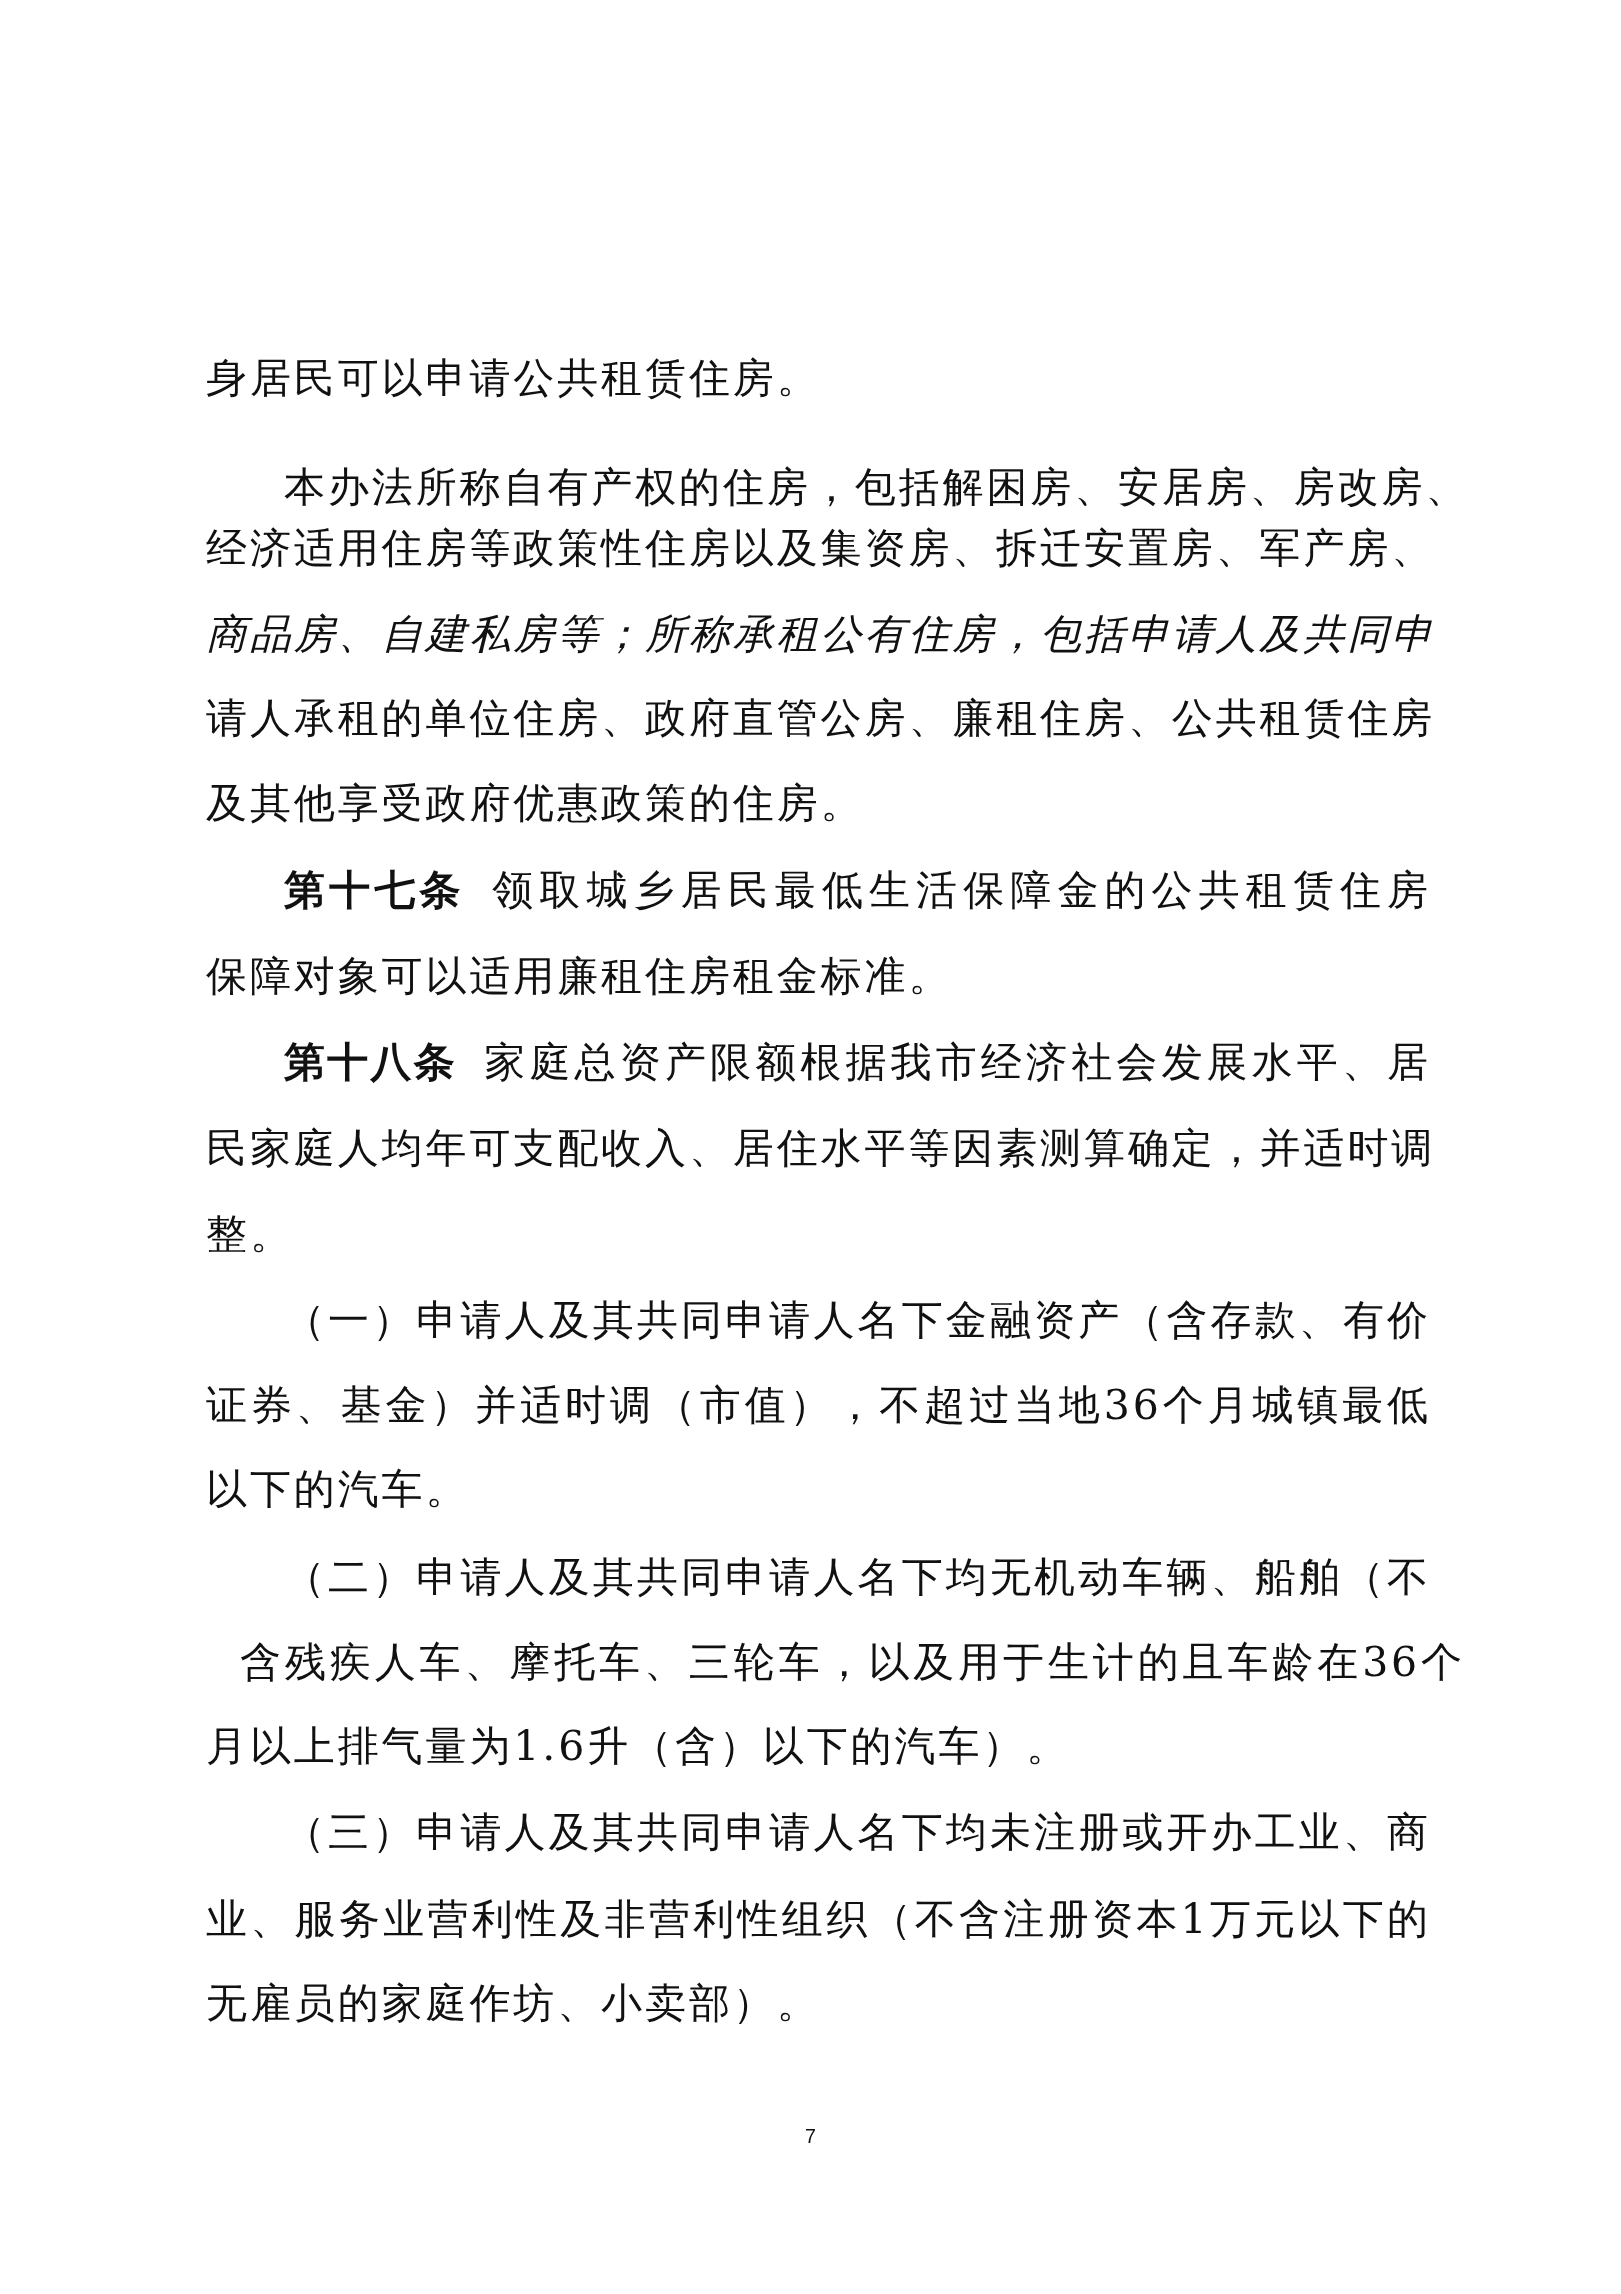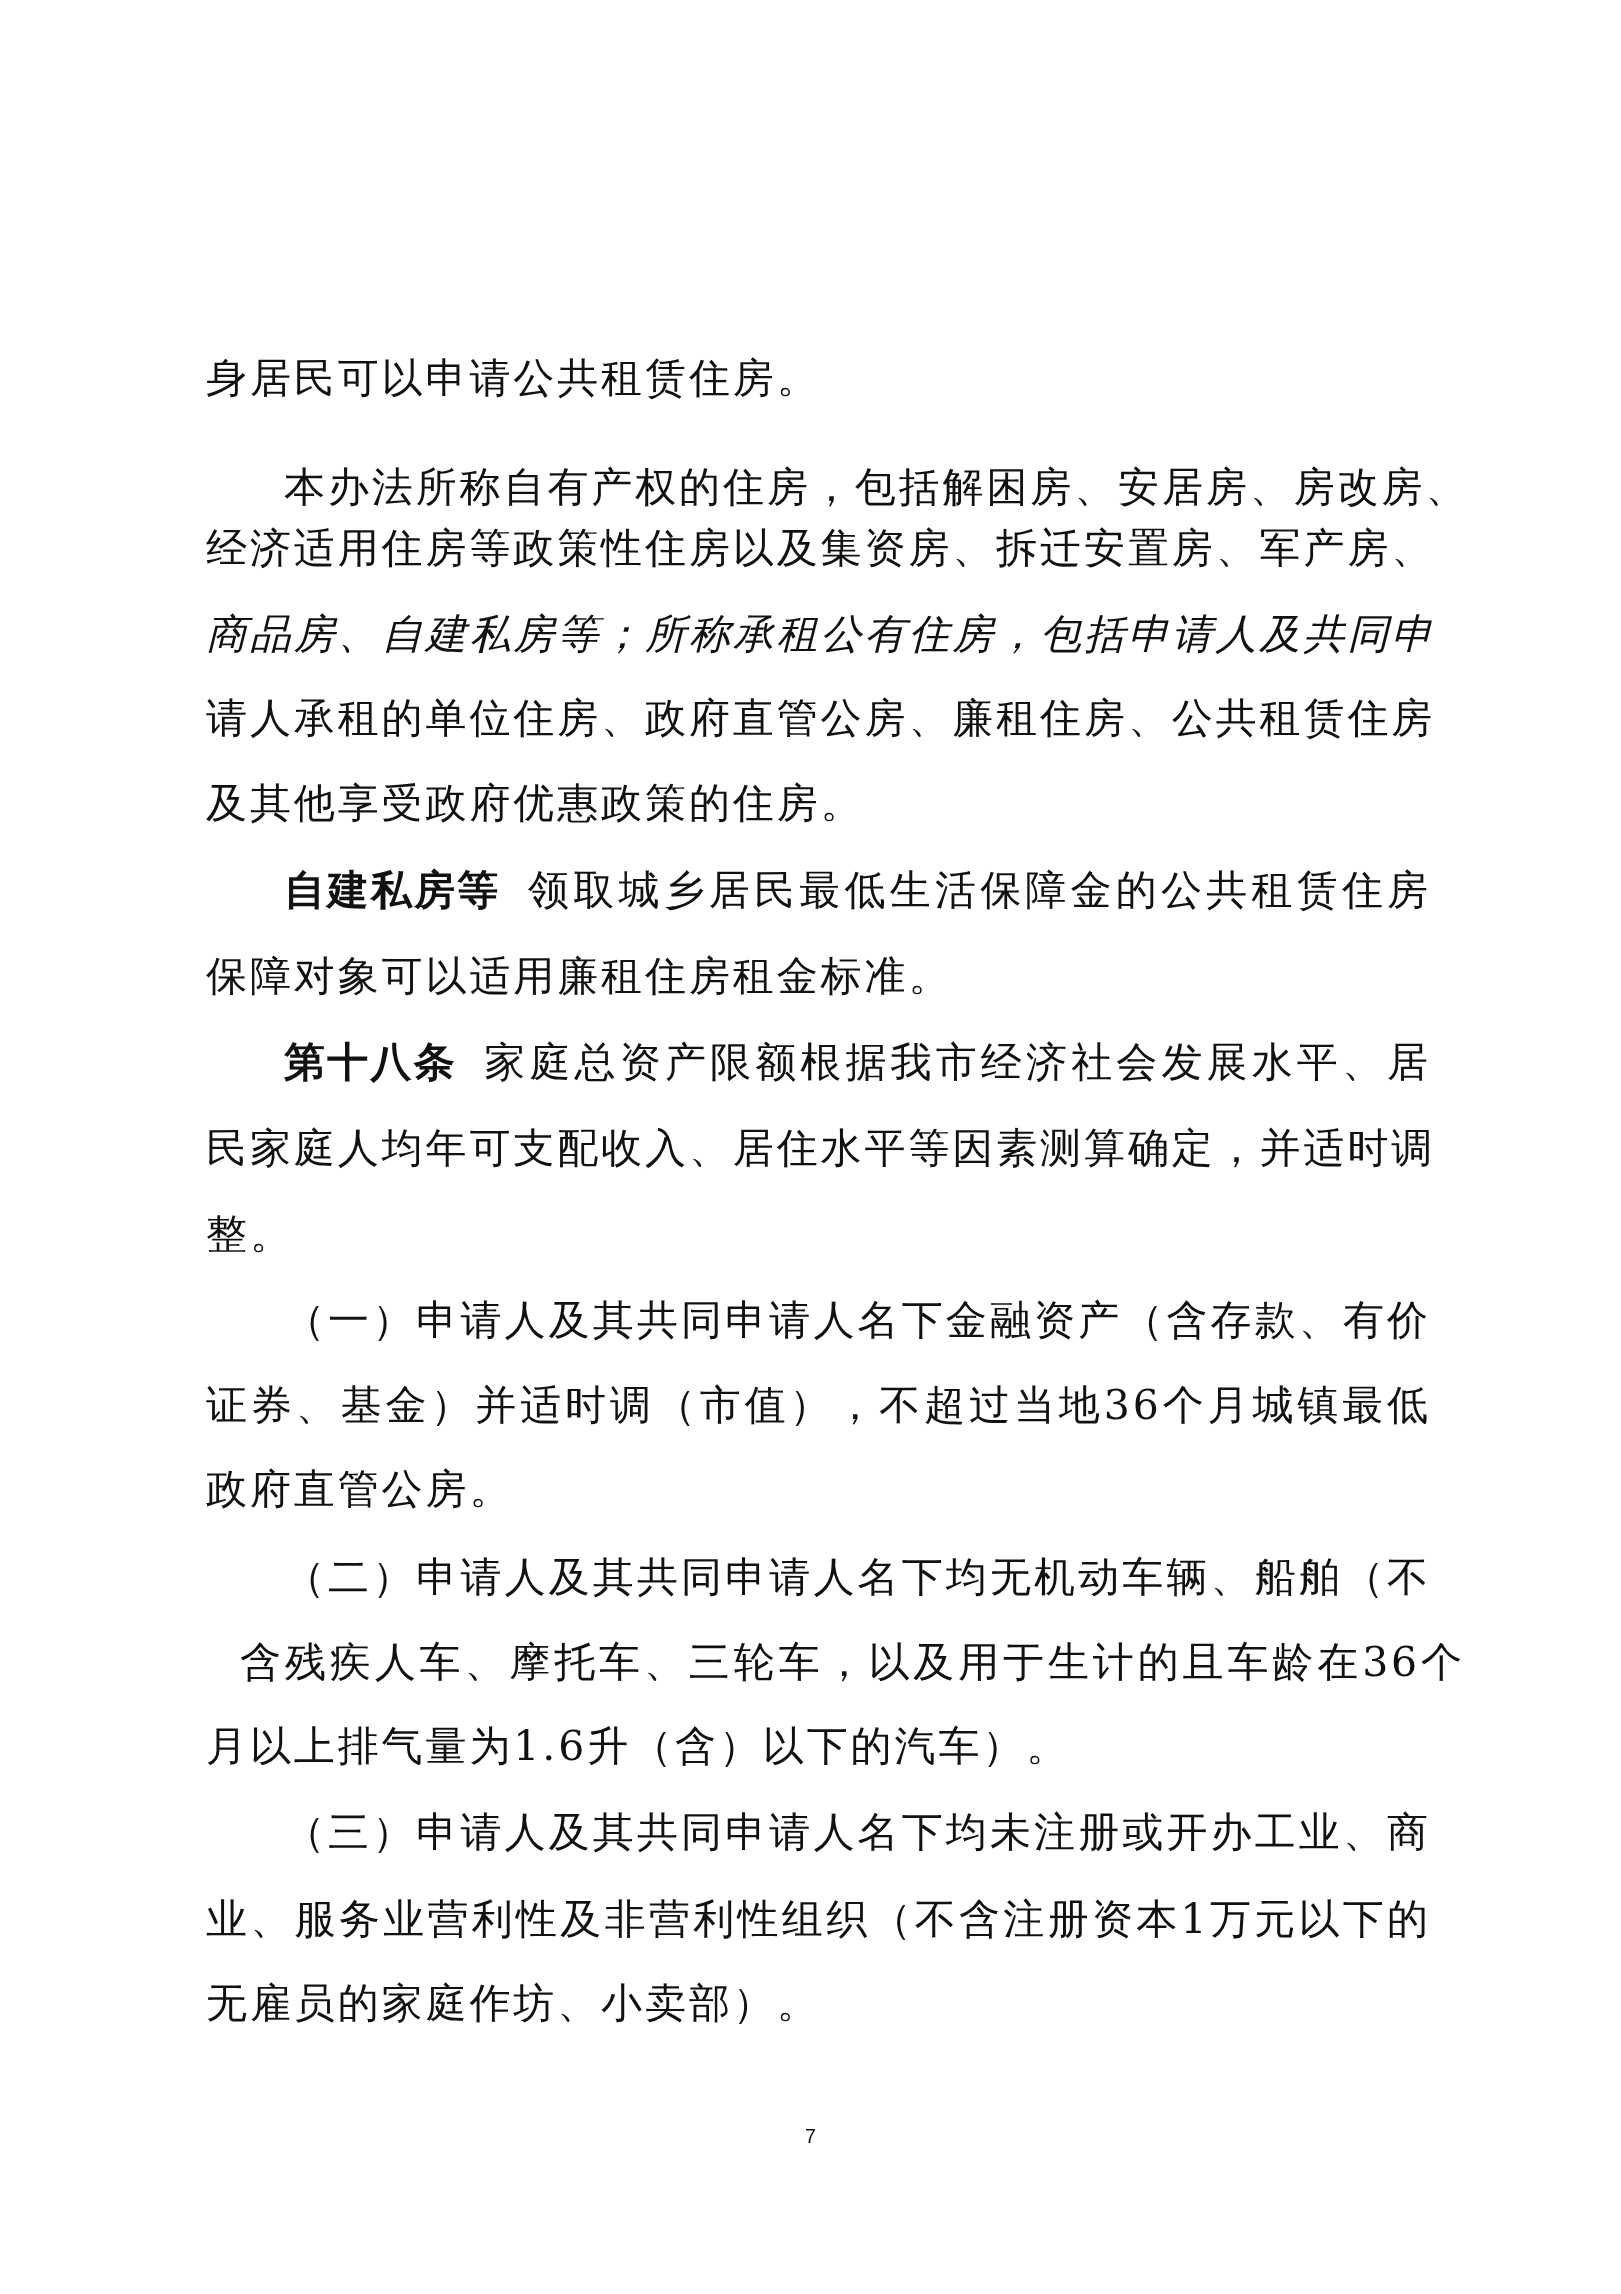--- a/index.html
+++ b/index.html
@@ -18,28 +18,28 @@
 <body>
 
 <div class="page" id="page">
   <div class="page-number">7</div>
     <div class="line last" style="top: 349px;"><span>身居民可以申请公共租赁住房。</span></div>
     <div class="line indent" style="top: 458px;"><span>本办法所称自有产权的住房，包括解困房、安居房、房改房、</span></div>
     <div class="line" style="top: 519px;"><span>经济适用住房等政策性住房以及集资房、拆迁安置房、军产房、</span></div>
     <div class="line" style="top: 605px; font-style: italic;"><span>商品房、自建私房等；所称承租公有住房，包括申请人及共同申</span></div>
     <div class="line" style="top: 689px;"><span>请人承租的单位住房、政府直管公房、廉租住房、公共租赁住房</span></div>
     <div class="line last" style="top: 774px;"><span>及其他享受政府优惠政策的住房。</span></div>
-    <div class="line indent" style="top: 861px;"><span class="article">自建私房等</span><span>领取城乡居民最低生活保障金的公共租赁住房</span></div>
+    <div class="line indent" style="top: 861px;"><span class="article">第十七条</span><span>领取城乡居民最低生活保障金的公共租赁住房</span></div>
     <div class="line last" style="top: 947px;"><span>保障对象可以适用廉租住房租金标准。</span></div>
     <div class="line indent" style="top: 1033px;"><span class="article">第十八条</span><span>家庭总资产限额根据我市经济社会发展水平、居</span></div>
     <div class="line" style="top: 1119px;"><span>民家庭人均年可支配收入、居住水平等因素测算确定，并适时调</span></div>
     <div class="line last" style="top: 1205px;"><span>整。</span></div>
     <div class="line indent" style="top: 1291px;"><span>（一）申请人及其共同申请人名下金融资产（含存款、有价</span></div>
     <div class="line" style="top: 1376px;"><span>证券、基金）并适时调（市值），不超过当地36个月城镇最低</span></div>
-    <div class="line last" style="top: 1460px;"><span>政府直管公房。</span></div>
+    <div class="line last" style="top: 1460px;"><span>以下的汽车。</span></div>
     <div class="line indent" style="top: 1548px;"><span>（二）申请人及其共同申请人名下均无机动车辆、船舶（不</span></div>
     <div class="line" style="top: 1633px; margin-left: 34px;"><span>含残疾人车、摩托车、三轮车，以及用于生计的且车龄在36个</span></div>
     <div class="line last" style="top: 1717px;"><span>月以上排气量为1.6升（含）以下的汽车）。</span></div>
     <div class="line indent" style="top: 1803px;"><span>（三）申请人及其共同申请人名下均未注册或开办工业、商</span></div>
     <div class="line" style="top: 1890px;"><span>业、服务业营利性及非营利性组织（不含注册资本1万元以下的</span></div>
     <div class="line last" style="top: 1974px;"><span>无雇员的家庭作坊、小卖部）。</span></div>
   </div>
 
 
 </body></html>

